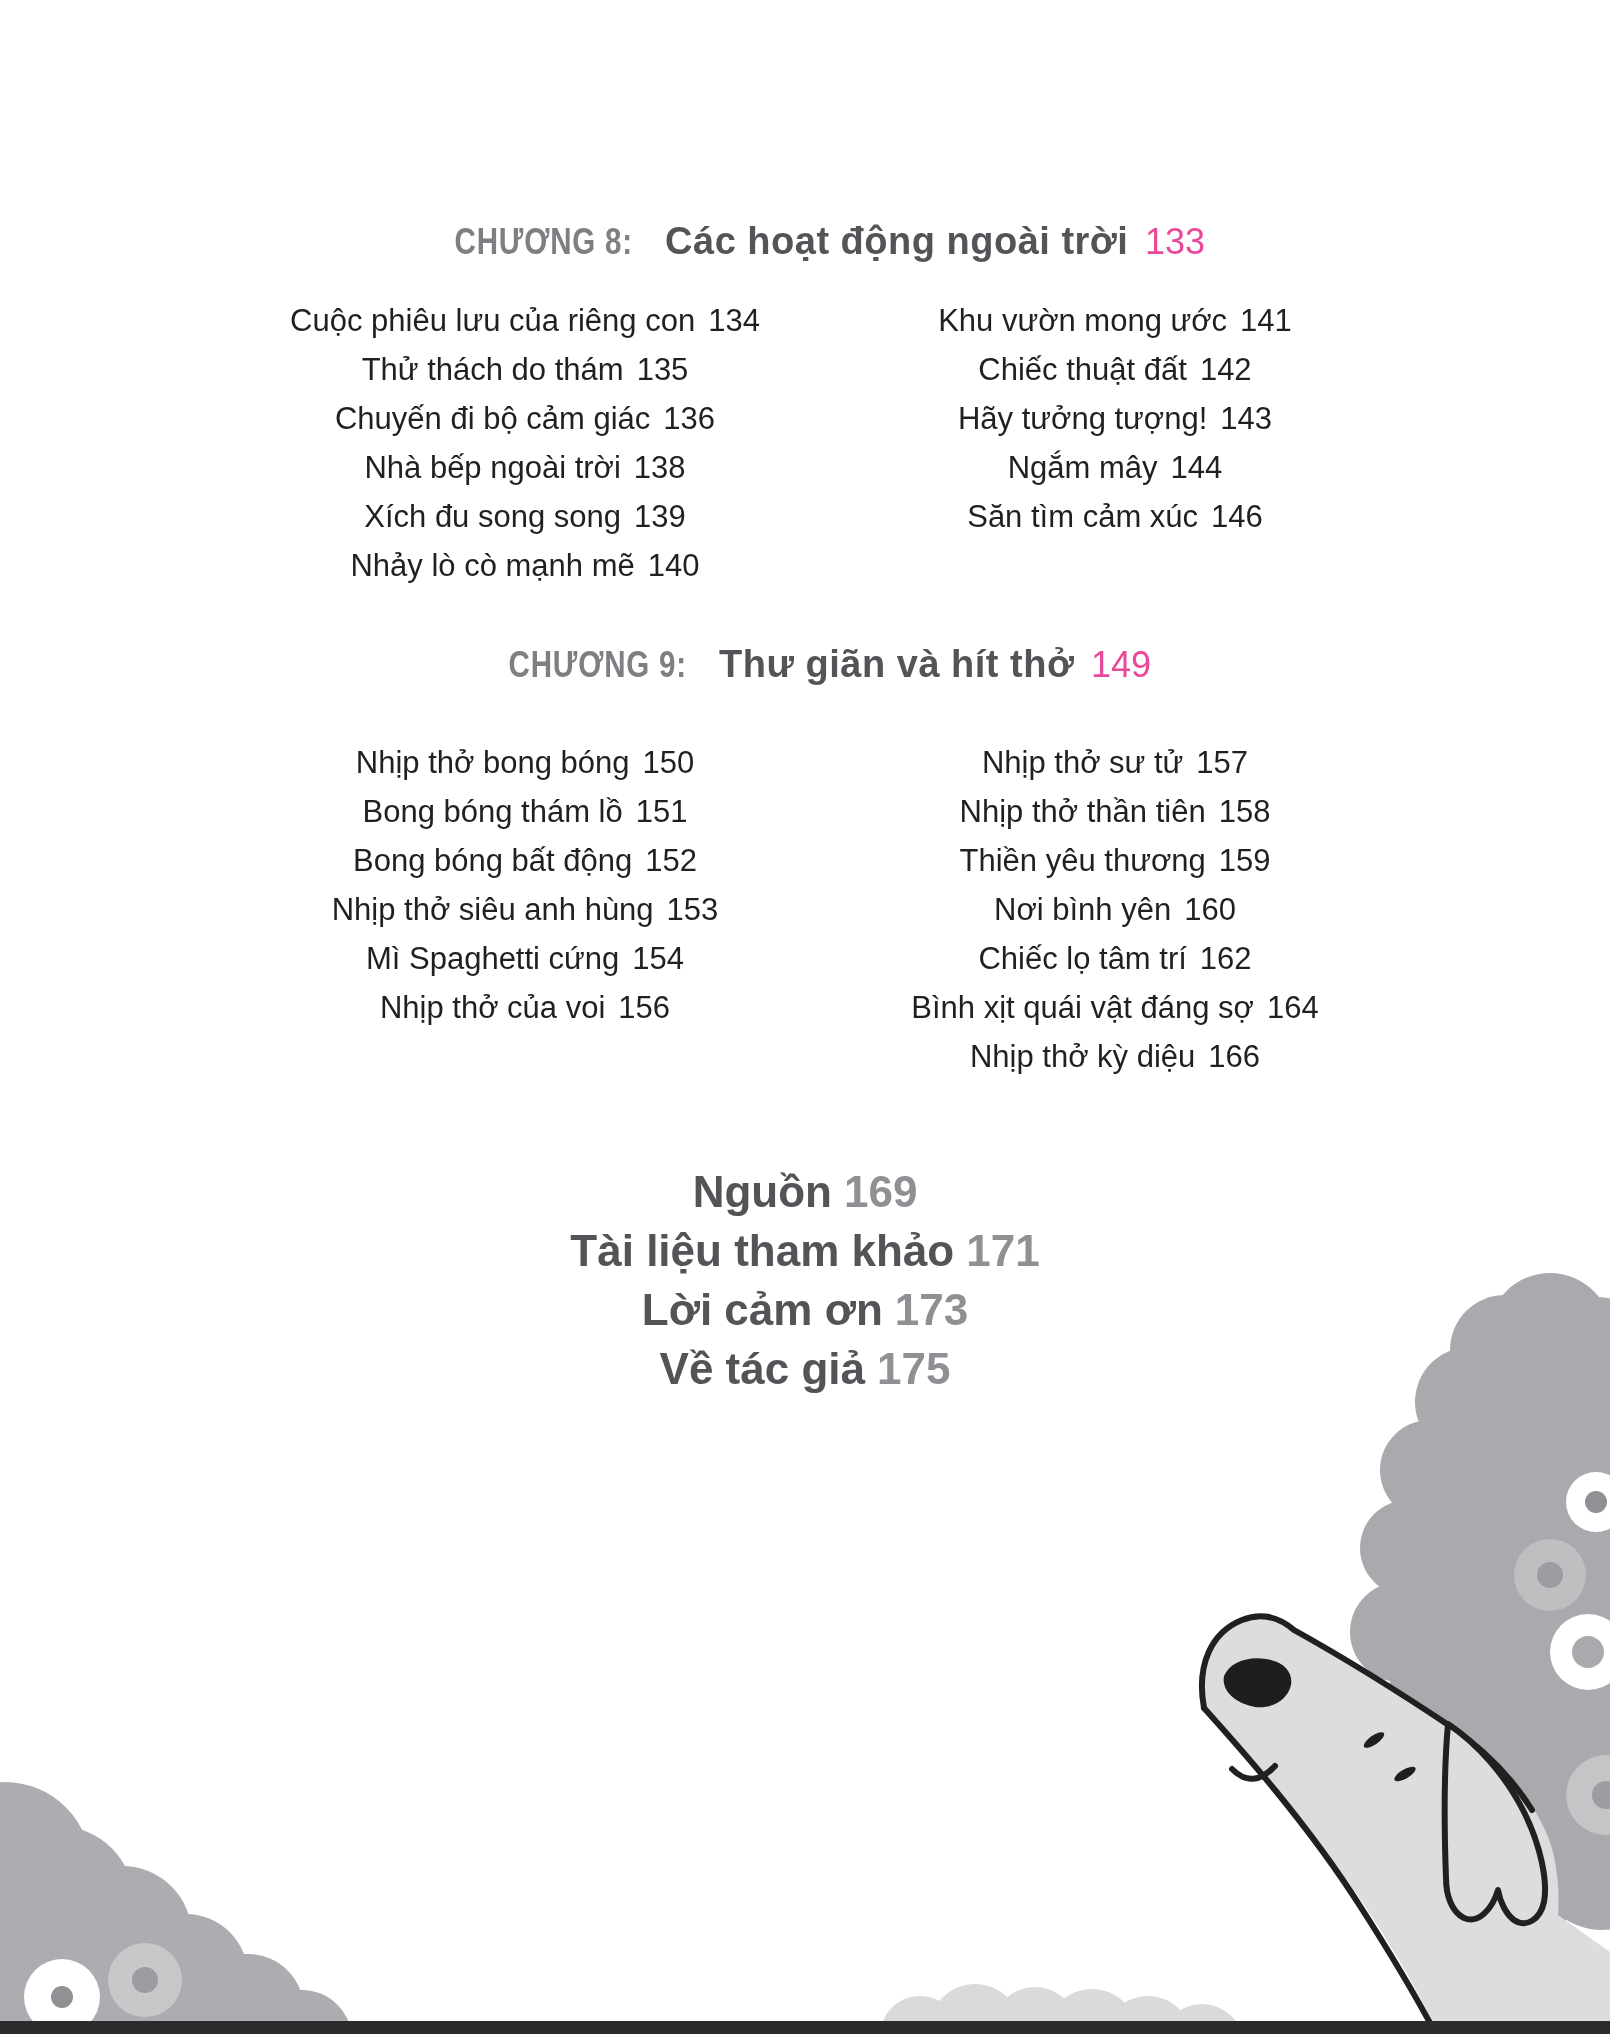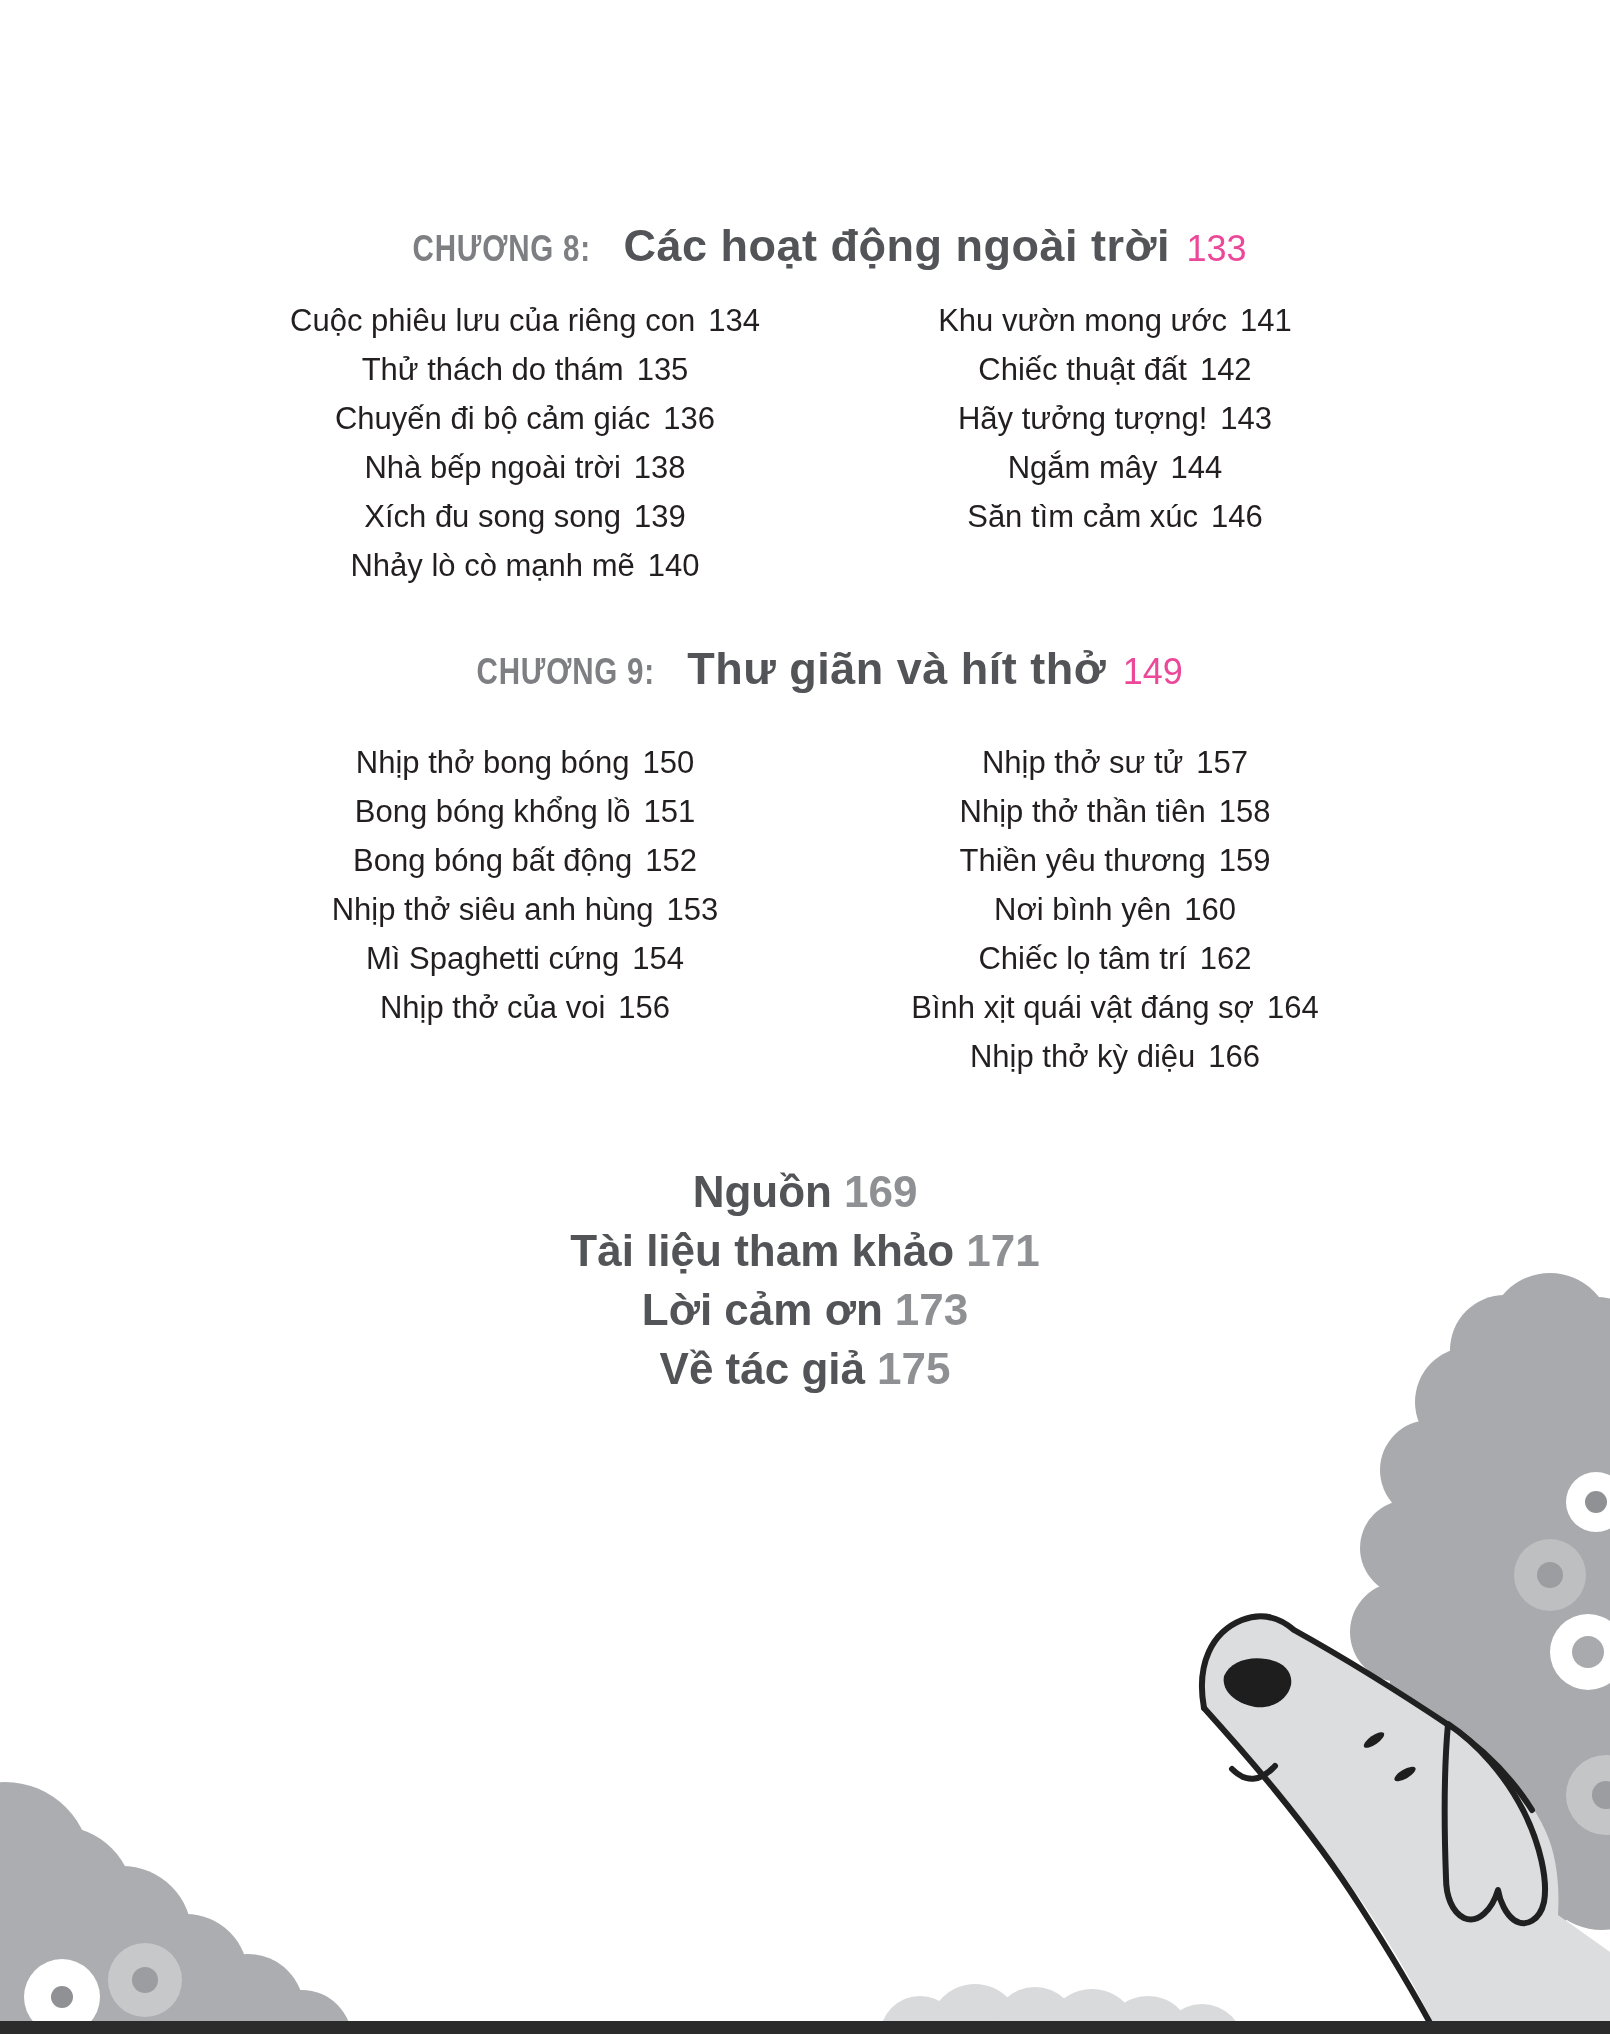--- a/index.html
+++ b/index.html
@@ -5,21 +5,21 @@
   html,body{margin:0;padding:0;background:#e8e8e8;}
   .page{position:relative;width:1610px;height:2034px;background:#ffffff;overflow:hidden;
         font-family:"Liberation Sans",sans-serif;margin:0 auto;}
   .illus{position:absolute;left:0;top:0;width:1610px;height:2034px;display:block;}
 
   .chap-head{position:absolute;left:230px;width:1180px;text-align:center;white-space:nowrap;}
   #ch8-head{top:220px;}
   #ch9-head{top:643px;}
   .chap-label{display:inline-block;transform:scaleX(.82);transform-origin:center 80%;
               font-weight:bold;font-size:36px;color:#7d7f82;letter-spacing:1px;}
-  .chap-title{font-weight:bold;font-size:45px;color:#525457;letter-spacing:.5px;margin-left:8px;}
+  .chap-title{font-weight:bold;font-size:38px;color:#525457;letter-spacing:.5px;margin-left:8px;}
   .chap-page{font-weight:normal;font-size:36px;color:#ec4899;margin-left:12px;}
 
   .cols{position:absolute;left:230px;width:1180px;display:flex;}
   #ch8-cols{top:296px;}
   #ch9-cols{top:738px;}
   .col{width:590px;text-align:center;}
   .entry{font-size:31px;line-height:49px;color:#231f20;white-space:nowrap;}
   .entry .num{margin-left:13px;}
 
   .backmatter{position:absolute;left:0;top:1162px;width:1610px;text-align:center;}
@@ -141,21 +141,21 @@
 
   <div class="chap-head" id="ch9-head">
     <span class="chap-label">CHƯƠNG 9:</span>
     <span class="chap-title">Thư giãn và hít thở</span>
     <span class="chap-page">149</span>
   </div>
 
   <div class="cols" id="ch9-cols">
     <div class="col">
       <div class="entry"><span>Nhịp thở bong bóng</span><span class="num">150</span></div>
-      <div class="entry"><span>Bong bóng khổng lồ</span><span class="num">151</span></div>
+      <div class="entry"><span>Bong bóng thám lồ</span><span class="num">151</span></div>
       <div class="entry"><span>Bong bóng bất động</span><span class="num">152</span></div>
       <div class="entry"><span>Nhịp thở siêu anh hùng</span><span class="num">153</span></div>
       <div class="entry"><span>Mì Spaghetti cứng</span><span class="num">154</span></div>
       <div class="entry"><span>Nhịp thở của voi</span><span class="num">156</span></div>
     </div>
     <div class="col">
       <div class="entry"><span>Nhịp thở sư tử</span><span class="num">157</span></div>
       <div class="entry"><span>Nhịp thở thần tiên</span><span class="num">158</span></div>
       <div class="entry"><span>Thiền yêu thương</span><span class="num">159</span></div>
       <div class="entry"><span>Nơi bình yên</span><span class="num">160</span></div>

